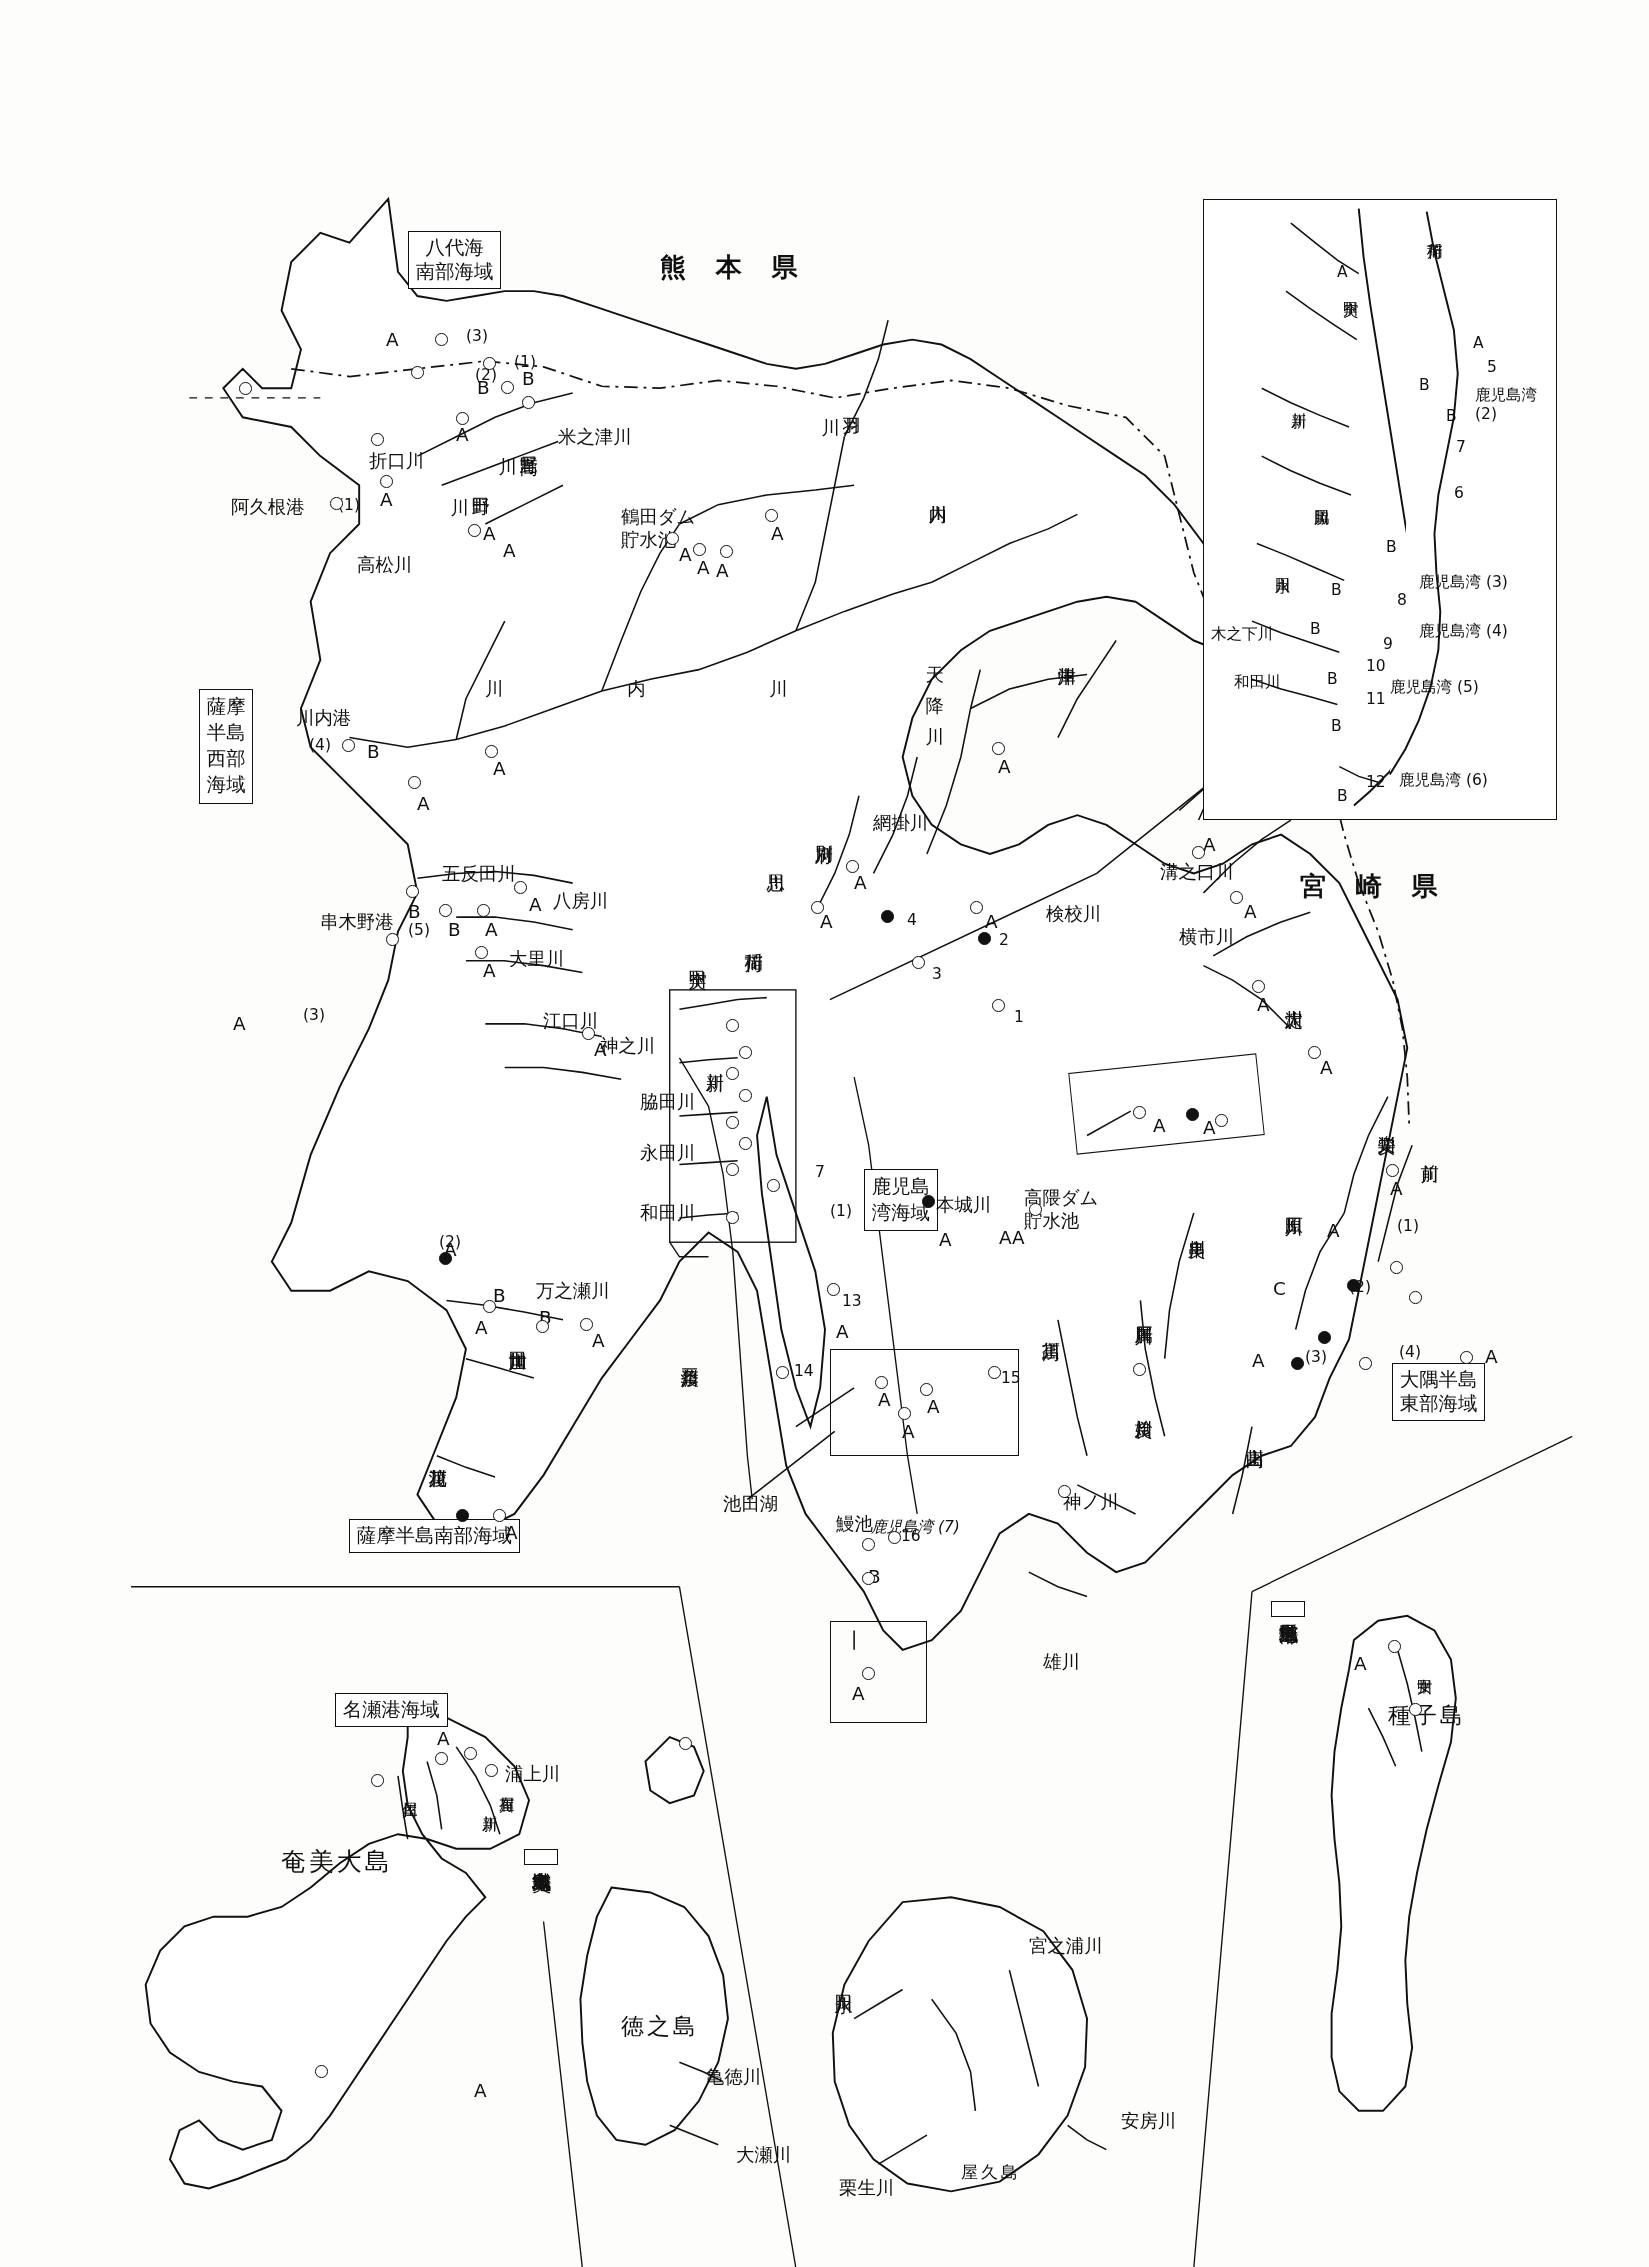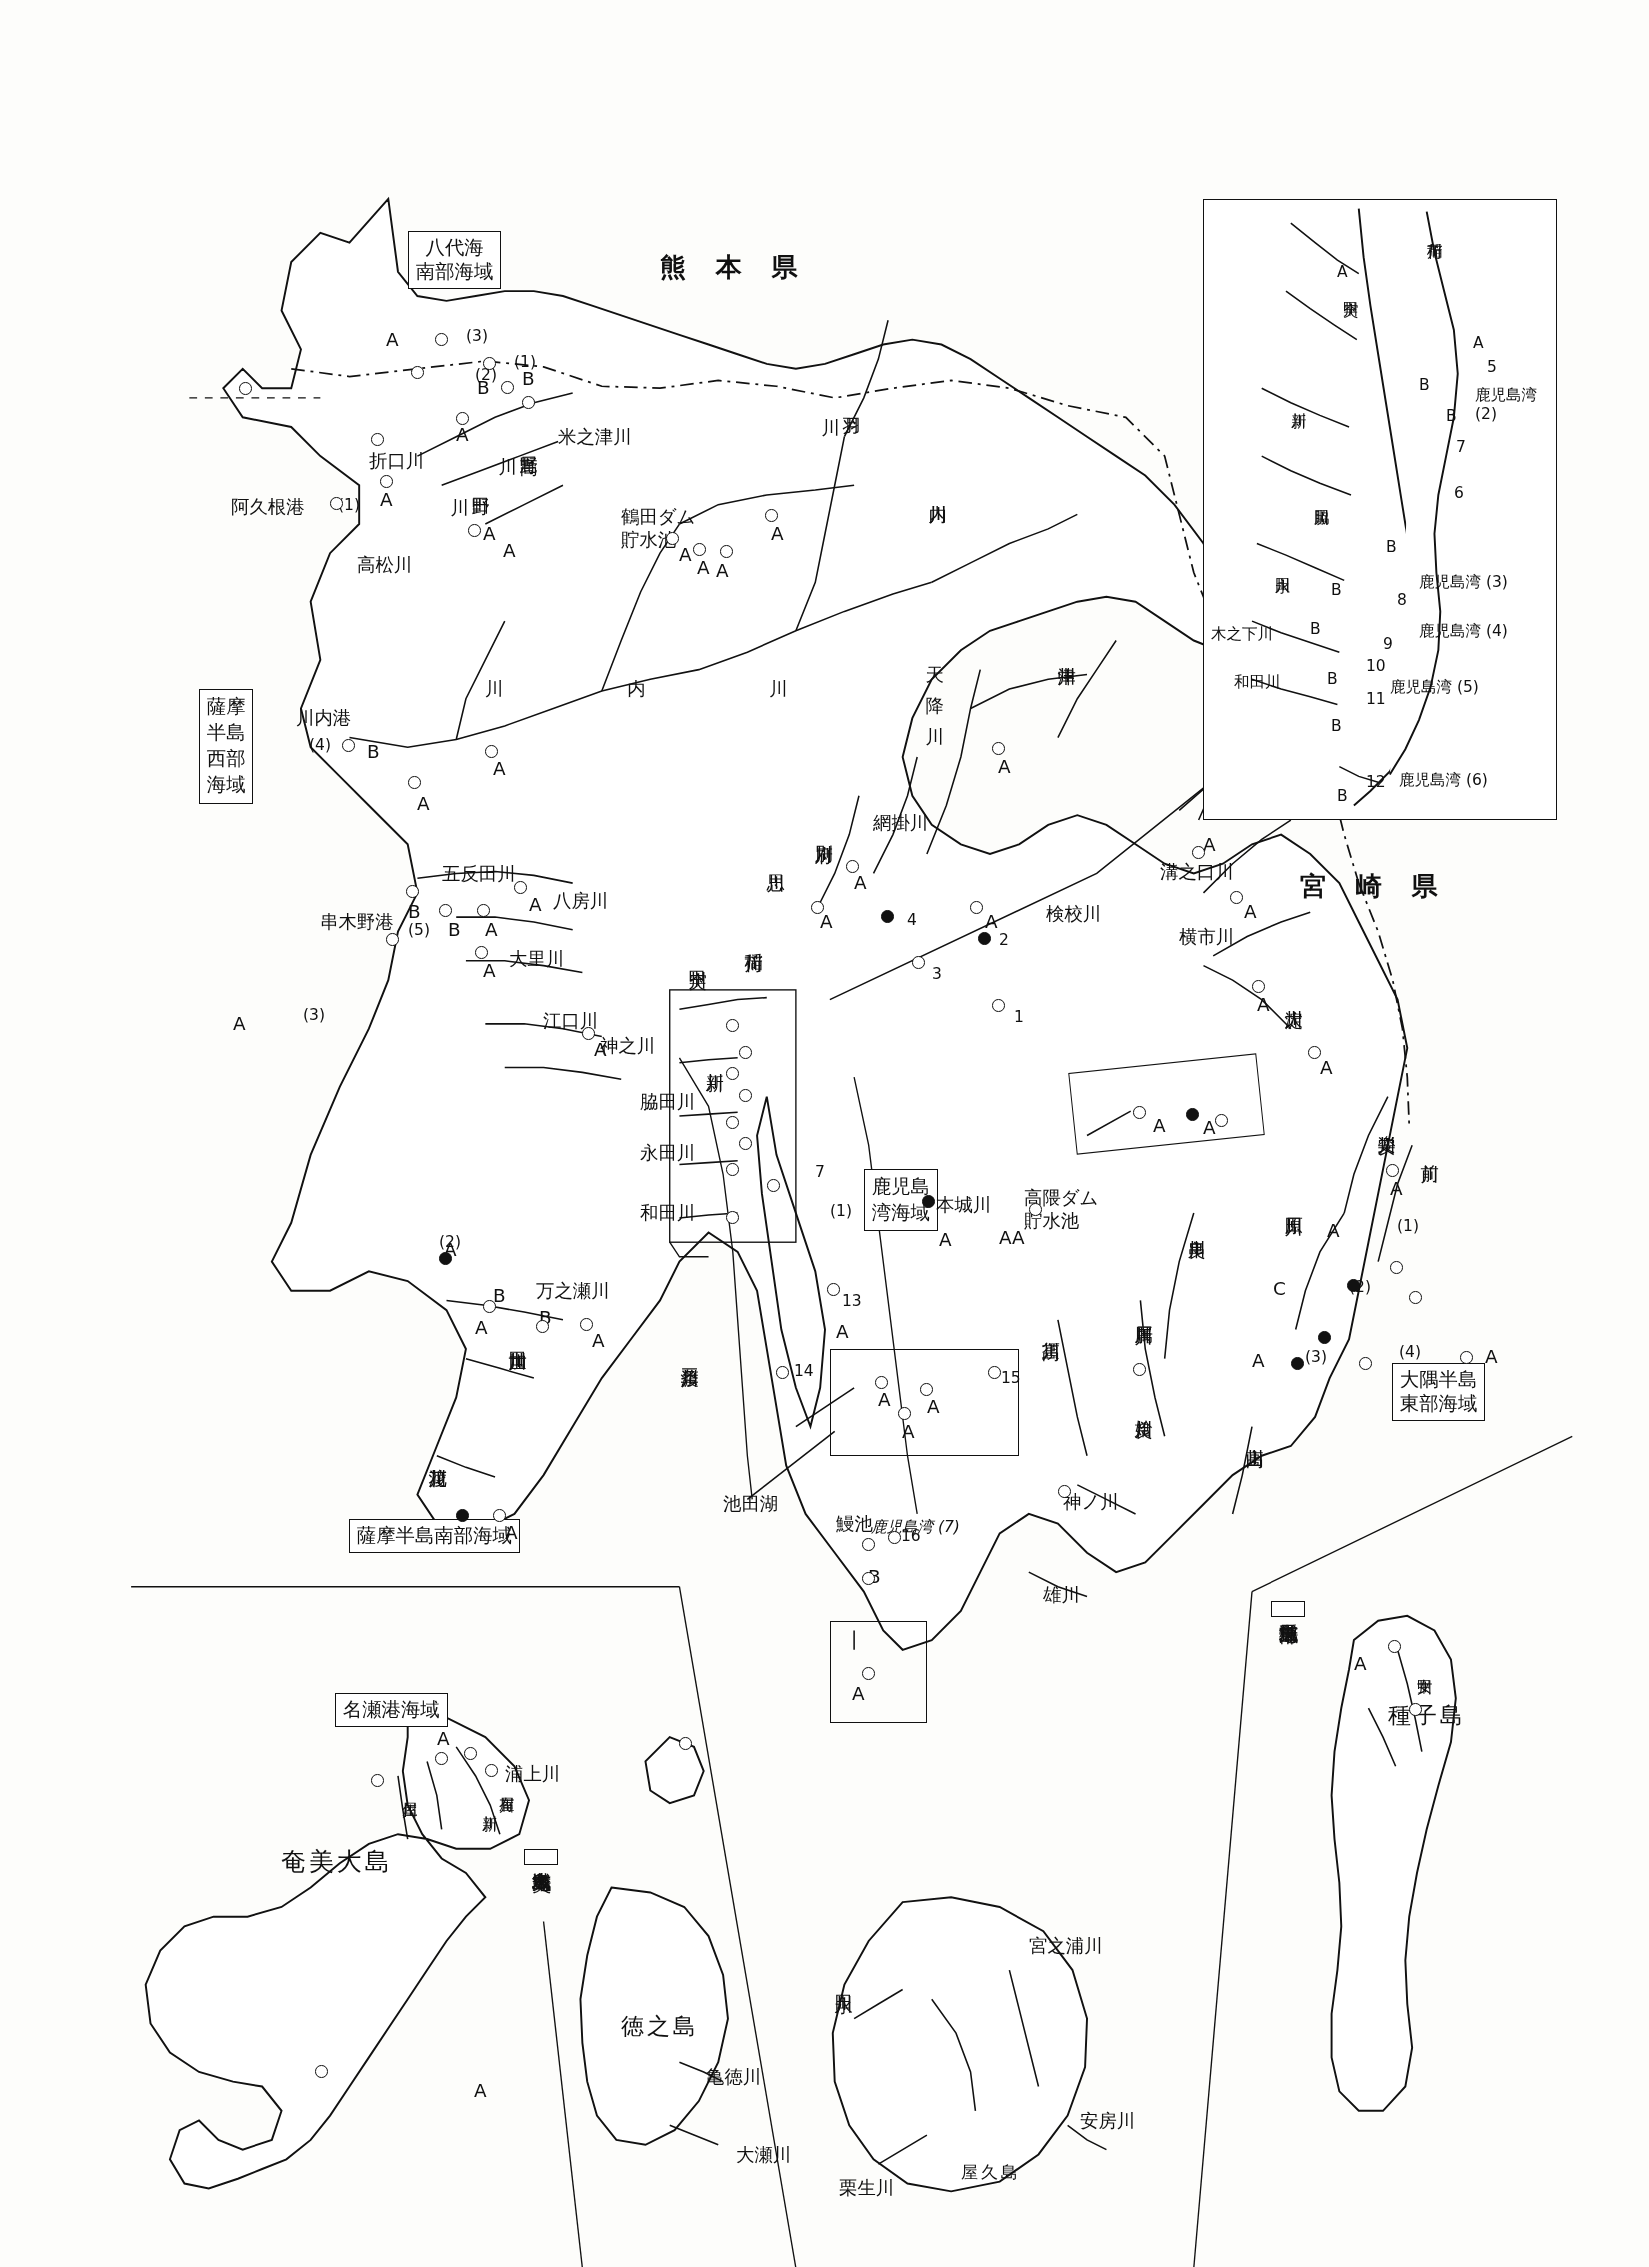--- a/index.html
+++ b/index.html
@@ -323,24 +323,24 @@
 貯水池</div>
   <div class="lbl vert" style="left:1186px;top:1225px;">串良川</div>
   <div class="lbl vert" style="left:1133px;top:1312px;">肝属川</div>
   <div class="lbl vert" style="left:1040px;top:1327px;">高須川</div>
   <div class="lbl vert" style="left:1133px;top:1405px;">姶良川</div>
   <div class="lbl" style="left:1063px;top:1492px;">神ノ川</div>
   <div class="lbl vert" style="left:1244px;top:1434px;">高山川</div>
   <div class="lbl vert" style="left:1376px;top:1121px;">安楽川</div>
   <div class="lbl vert" style="left:1419px;top:1150px;">前川</div>
   <div class="lbl vert" style="left:1283px;top:1203px;">田原川</div>
-  <div class="lbl" style="left:1043px;top:1585px;">雄川</div>
+  <div class="lbl" style="left:1043px;top:1652px;">雄川</div>
   <div class="lbl vert" style="left:833px;top:1980px;">永田川</div>
   <div class="lbl" style="left:1029px;top:1936px;">宮之浦川</div>
-  <div class="lbl" style="left:1080px;top:2111px;">安房川</div>
+  <div class="lbl" style="left:1121px;top:2111px;">安房川</div>
   <div class="lbl" style="left:839px;top:2178px;">栗生川</div>
   <div class="lbl" style="left:706px;top:2067px;">亀徳川</div>
   <div class="lbl" style="left:736px;top:2145px;">大瀬川</div>
   <div class="lbl" style="left:505px;top:1764px;">浦上川</div>
   <div class="lbl vert sm" style="left:480px;top:1803px;">新川</div>
   <div class="lbl vert sm" style="left:497px;top:1785px;">有屋川</div>
   <div class="lbl vert sm" style="left:400px;top:1790px;">屋仁川</div>
   <div class="lbl vert sm" style="left:1415px;top:1667px;">甲女川</div>
 
   <div class="lbl vert sm" style="left:1425px;top:231px;">稲荷川</div>

